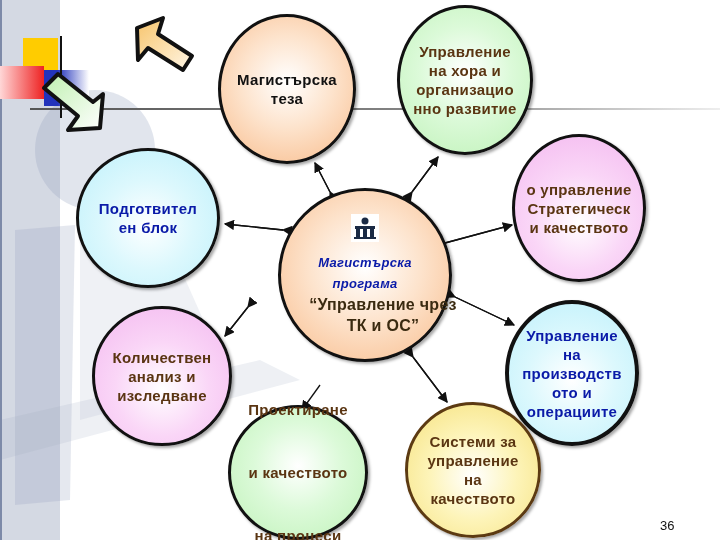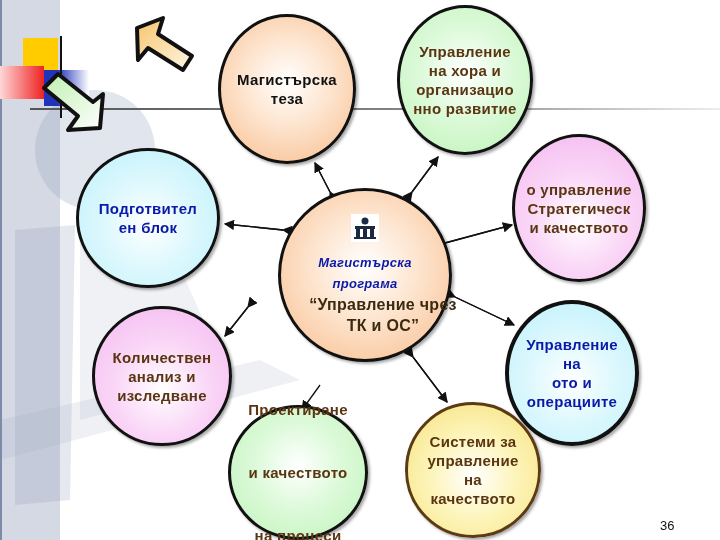--- a/index.html
+++ b/index.html
@@ -122,20 +122,21 @@
 
 <div class="node c-pink t-brown" style="left:512px; top:134px; width:134px; height:148px;">
   <span>о управление</span>
   <span>Стратегическ</span>
   <span>и качеството</span>
 </div>
 
 <div class="node c-cyan t-blue" style="left:505px; top:300px; width:134px; height:146px; border-width:4px;">
   <span>Управление</span>
   <span>на</span>
+  <span>производств</span>
   <span>ото и</span>
   <span>операциите</span>
 </div>
 
 <div class="node c-yellow t-brown" style="left:405px; top:402px; width:136px; height:136px;">
   <span>Системи за</span>
   <span>управление</span>
   <span>на</span>
   <span>качеството</span>
 </div>

